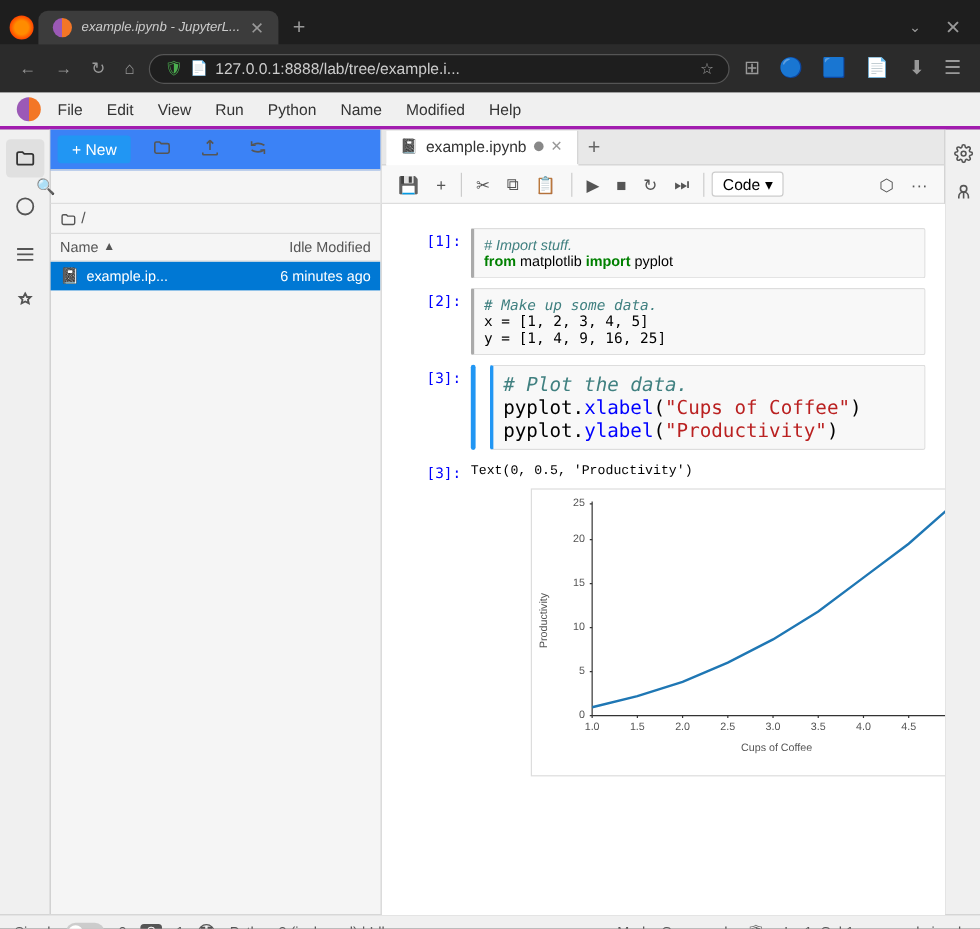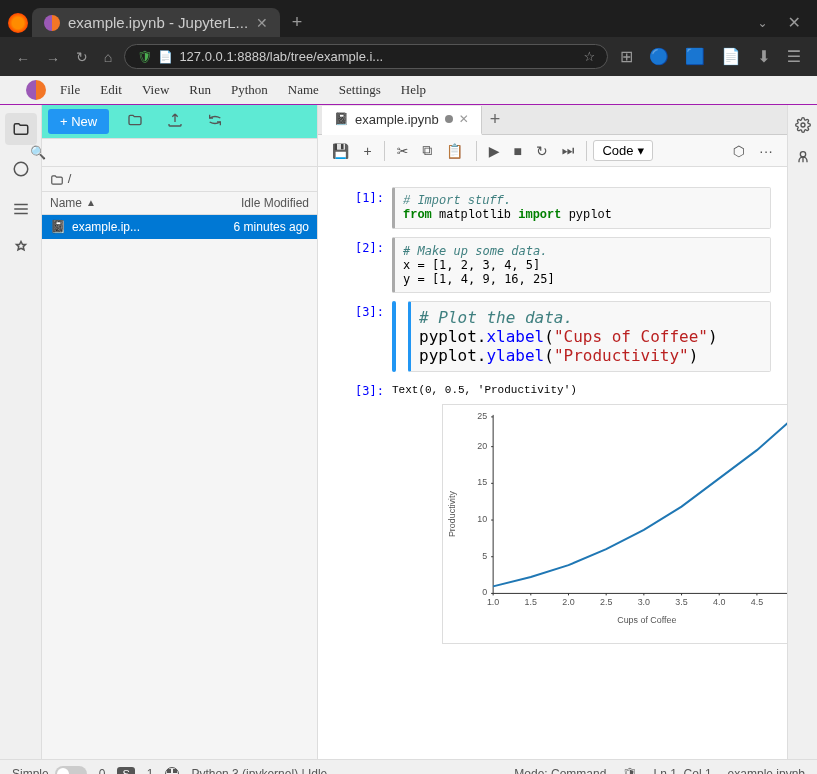--- a/index.html
+++ b/index.html
@@ -3,49 +3,49 @@
   <meta charset="utf-8">
   <style>
     * { margin: 0; padding: 0; box-sizing: border-box; }
     body { width: 817px; height: 774px; overflow: hidden; font-family: -apple-system, BlinkMacSystemFont, 'Segoe UI', sans-serif; background: #1e1e1e; }
 
     
     .browser-chrome { background: #2b2b2b; }
     .tab-bar { display: flex; align-items: center; padding: 8px 8px 0; gap: 4px; background: #1e1e1e; }
     .browser-tab { display: flex; align-items: center; background: #2b2b2b; border-radius: 8px 8px 0 0; padding: 6px 12px; gap: 8px; min-width: 200px; }
     .browser-tab.active { background: #3c3c3c; }
-    .tab-title { color: #ccc; font-size: 15px; flex: 1; white-space: nowrap; overflow: hidden; text-overflow: ellipsis; }
+    .tab-title { color: #ccc; font-size: 11px; flex: 1; white-space: nowrap; overflow: hidden; text-overflow: ellipsis; font-style: italic; }
     .tab-close { color: #999; cursor: pointer; font-size: 14px; }
     .new-tab-btn { background: none; border: none; color: #999; font-size: 18px; cursor: pointer; padding: 4px 8px; }
     .tab-overflow { background: none; border: none; color: #999; font-size: 12px; cursor: pointer; padding: 4px 8px; margin-left: auto; }
     .tab-close-window { background: none; border: none; color: #999; font-size: 16px; cursor: pointer; padding: 4px 8px; }
 
     .address-bar { display: flex; align-items: center; padding: 6px 12px; gap: 8px; background: #2b2b2b; }
     .nav-btn { background: none; border: none; color: #999; cursor: pointer; font-size: 14px; padding: 4px; }
     .nav-btn:disabled { color: #555; cursor: default; }
     .address-input { flex: 1; background: #1e1e1e; border: 1px solid #555; border-radius: 20px; padding: 4px 12px; color: #ccc; font-size: 13px; display: flex; align-items: center; gap: 6px; }
     .address-text { color: #ccc; font-size: 13px; flex: 1; }
     .address-icons { display: flex; align-items: center; gap: 8px; color: #999; }
 
     
-    .jupyter-menubar { background: #f0f0f0; display: flex; align-items: center; padding: 2px 24px; gap: 4px; border-bottom: 1px solid #a21caf; font-family: Liberation Serif, serif; }
+    .jupyter-menubar { background: #f0f0f0; display: flex; align-items: center; padding: 2px 12px; gap: 4px; border-bottom: 3px solid #a21caf; }
     .jupyter-logo { width: 24px; height: 24px; display: flex; align-items: center; justify-content: center; }
     .menu-item { padding: 4px 8px; font-size: 13px; color: #333; cursor: pointer; border-radius: 3px; }
 
     
     .main-layout { display: flex; height: calc(774px - 120px); }
 
     
     .sidebar-icons { width: 42px; background: #f0f0f0; display: flex; flex-direction: column; align-items: center; padding-top: 8px; gap: 8px; border-right: 1px solid #ddd; }
     .sidebar-icon-btn { width: 32px; height: 32px; display: flex; align-items: center; justify-content: center; cursor: pointer; border-radius: 4px; color: #555; font-size: 16px; }
     .sidebar-icon-btn.active { background: #e0e0e0; }
 
     
     .file-browser { width: 276px; background: #f5f5f5; border-right: 1px solid #ddd; display: flex; flex-direction: column; font-size: 13px; }
-    .file-browser-toolbar { display: flex; padding: 4px 6px; gap: 12px; border-bottom: 1px solid #ddd; background: #5eead4; }
+    .file-browser-toolbar { display: flex; align-items: center; padding: 4px 6px; gap: 12px; border-bottom: 1px solid #ddd; background: #3b82f6; }
     .fb-btn { background: none; border: none; cursor: pointer; color: #555; padding: 3px 6px; border-radius: 3px; font-size: 14px; }
     .fb-new-btn { background: #2196f3; color: white; border: none; border-radius: 3px; padding: 4px 12px; cursor: pointer; font-size: 13px; display: flex; align-items: center; gap: 4px; }
 
     .search-bar { display: flex; align-items: center; padding: 6px 8px; border-bottom: 1px solid #ddd; }
     .search-input { flex: 1; border: 1px solid #ccc; border-radius: 3px; padding: 3px 8px; font-size: 12px; background: white; color: #333; }
 
     .breadcrumb-bar { padding: 4px 8px; border-bottom: 1px solid #ddd; }
     .breadcrumb { color: #555; font-size: 13px; }
 
     .file-list-header { display: flex; padding: 4px 8px; border-bottom: 1px solid #ddd; color: #555; font-size: 12px; }
@@ -162,21 +162,21 @@
 <div class="jupyter-menubar">
   <div class="jupyter-logo">
     <div style="width:20px;height:20px;border-radius:50%;background:conic-gradient(#f37626 0%,#f37626 50%,#9b59b6 50%,#9b59b6 100%);"></div>
   </div>
   <span class="menu-item">File</span>
   <span class="menu-item">Edit</span>
   <span class="menu-item">View</span>
   <span class="menu-item">Run</span>
   <span class="menu-item">Python</span>
   <span class="menu-item">Name</span>
-  <span class="menu-item">Settings</span>
+  <span class="menu-item">Modified</span>
   <span class="menu-item">Help</span>
 </div>
 
 <div class="main-layout">
 
   <div class="sidebar-icons">
     <div class="sidebar-icon-btn active" title="File Browser">
       <svg width="18" height="18" viewBox="0 0 24 24" fill="none" stroke="#333" stroke-width="2">
           <path d="M3 7a2 2 0 012-2h4l2 2h8a2 2 0 012 2v8a2 2 0 01-2 2H5a2 2 0 01-2-2z"></path>
         </svg>
@@ -284,21 +284,21 @@
       <div style="flex:1;"></div>
       <button class="nb-tool-btn" title="Kernel">⬡</button>
       <button class="nb-tool-btn" title="More">···</button>
     </div>
 
     <div class="nb-content">
 
       <div class="nb-cell">
         <div class="cell-prompt">[1]:</div>
         <div class="cell-content">
-          <div class="code-cell" style="font-family:Liberation Mono, monospace;font-size:12px;">
+          <div class="code-cell" style="font-family:Liberation Sans, sans-serif;font-size:12px;">
             <div><span class="kw-comment"># Import stuff.</span></div>
             <div>
               <span class="kw-keyword">from</span>
               <span> matplotlib </span>
               <span class="kw-keyword">import</span>
               <span> pyplot</span>
             </div>
           </div>
         </div>
       </div>

